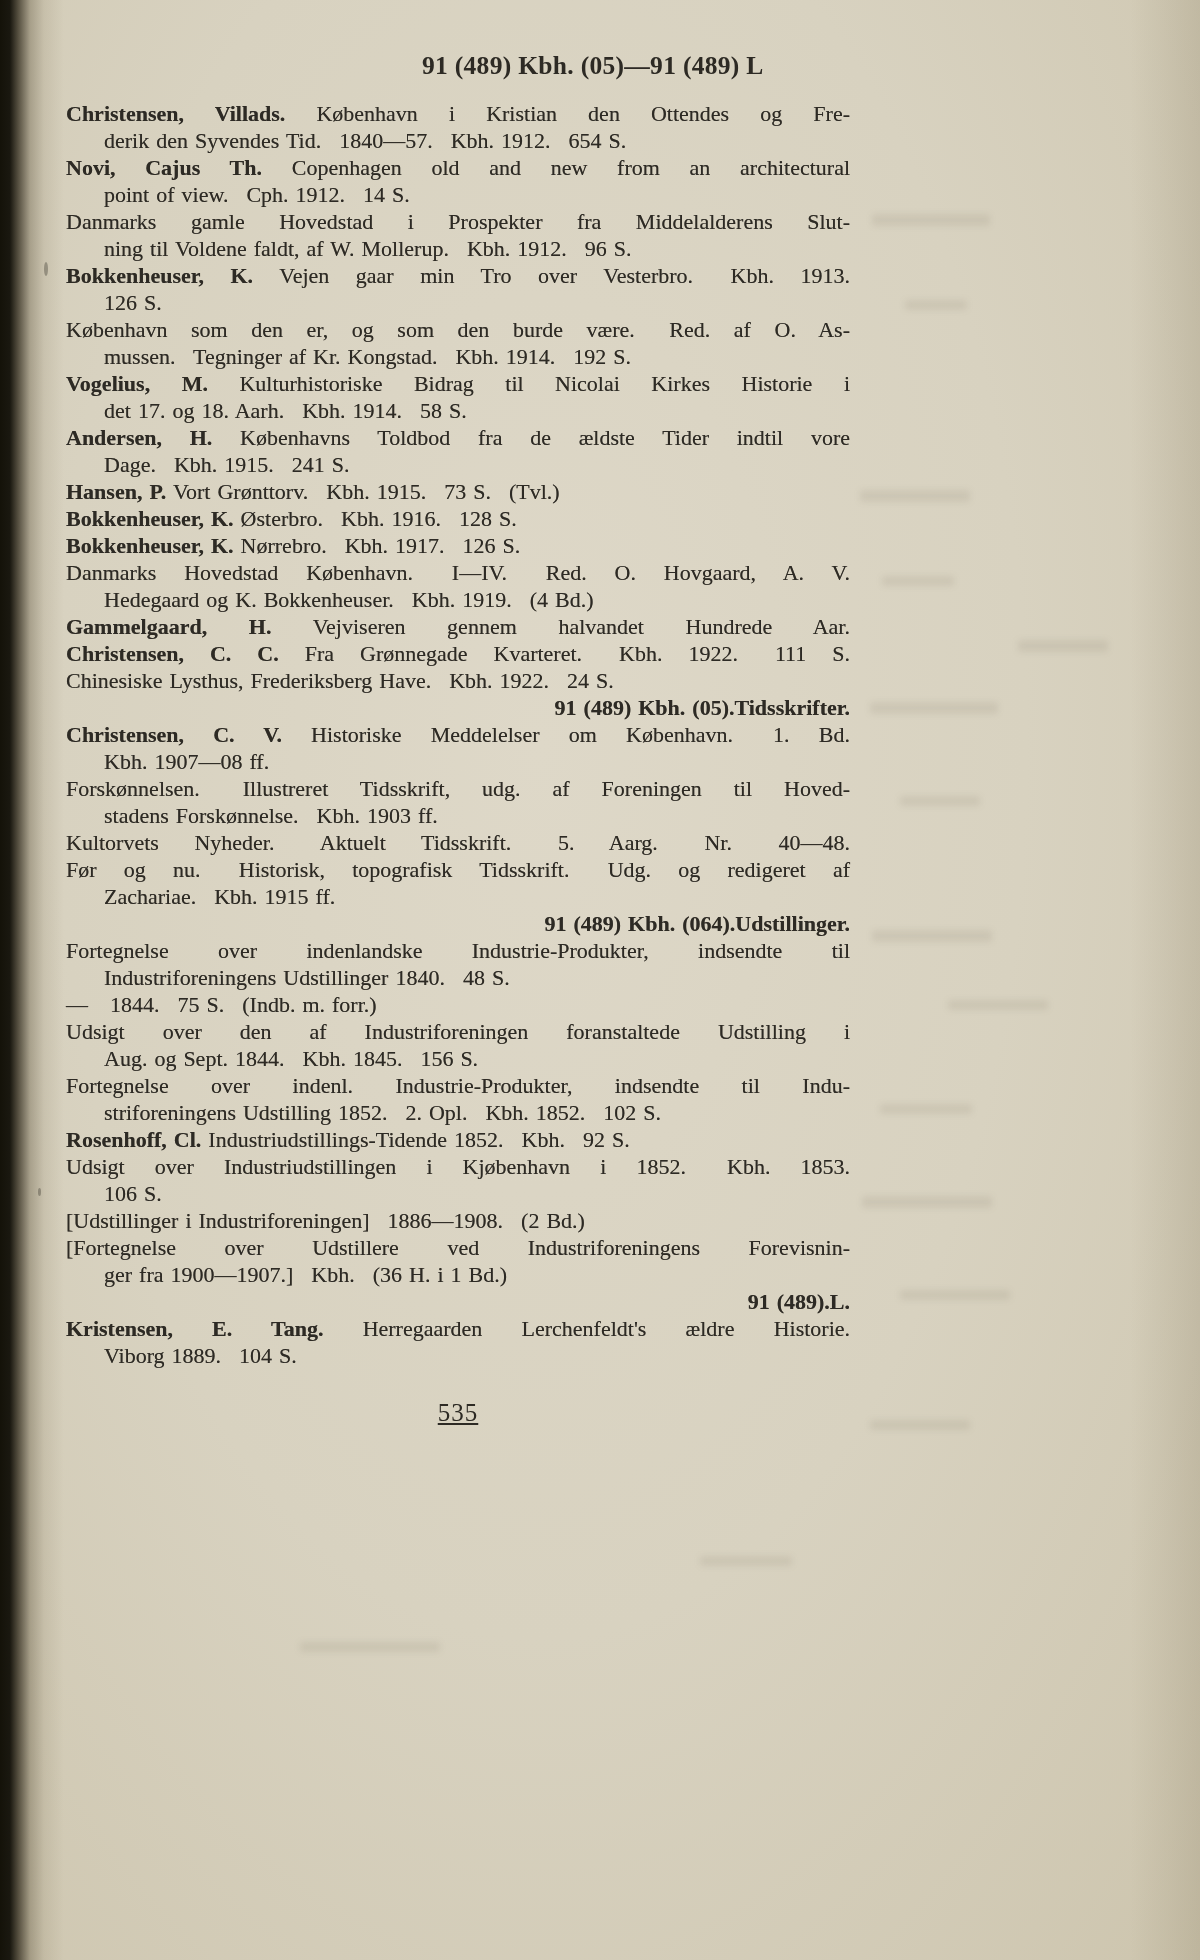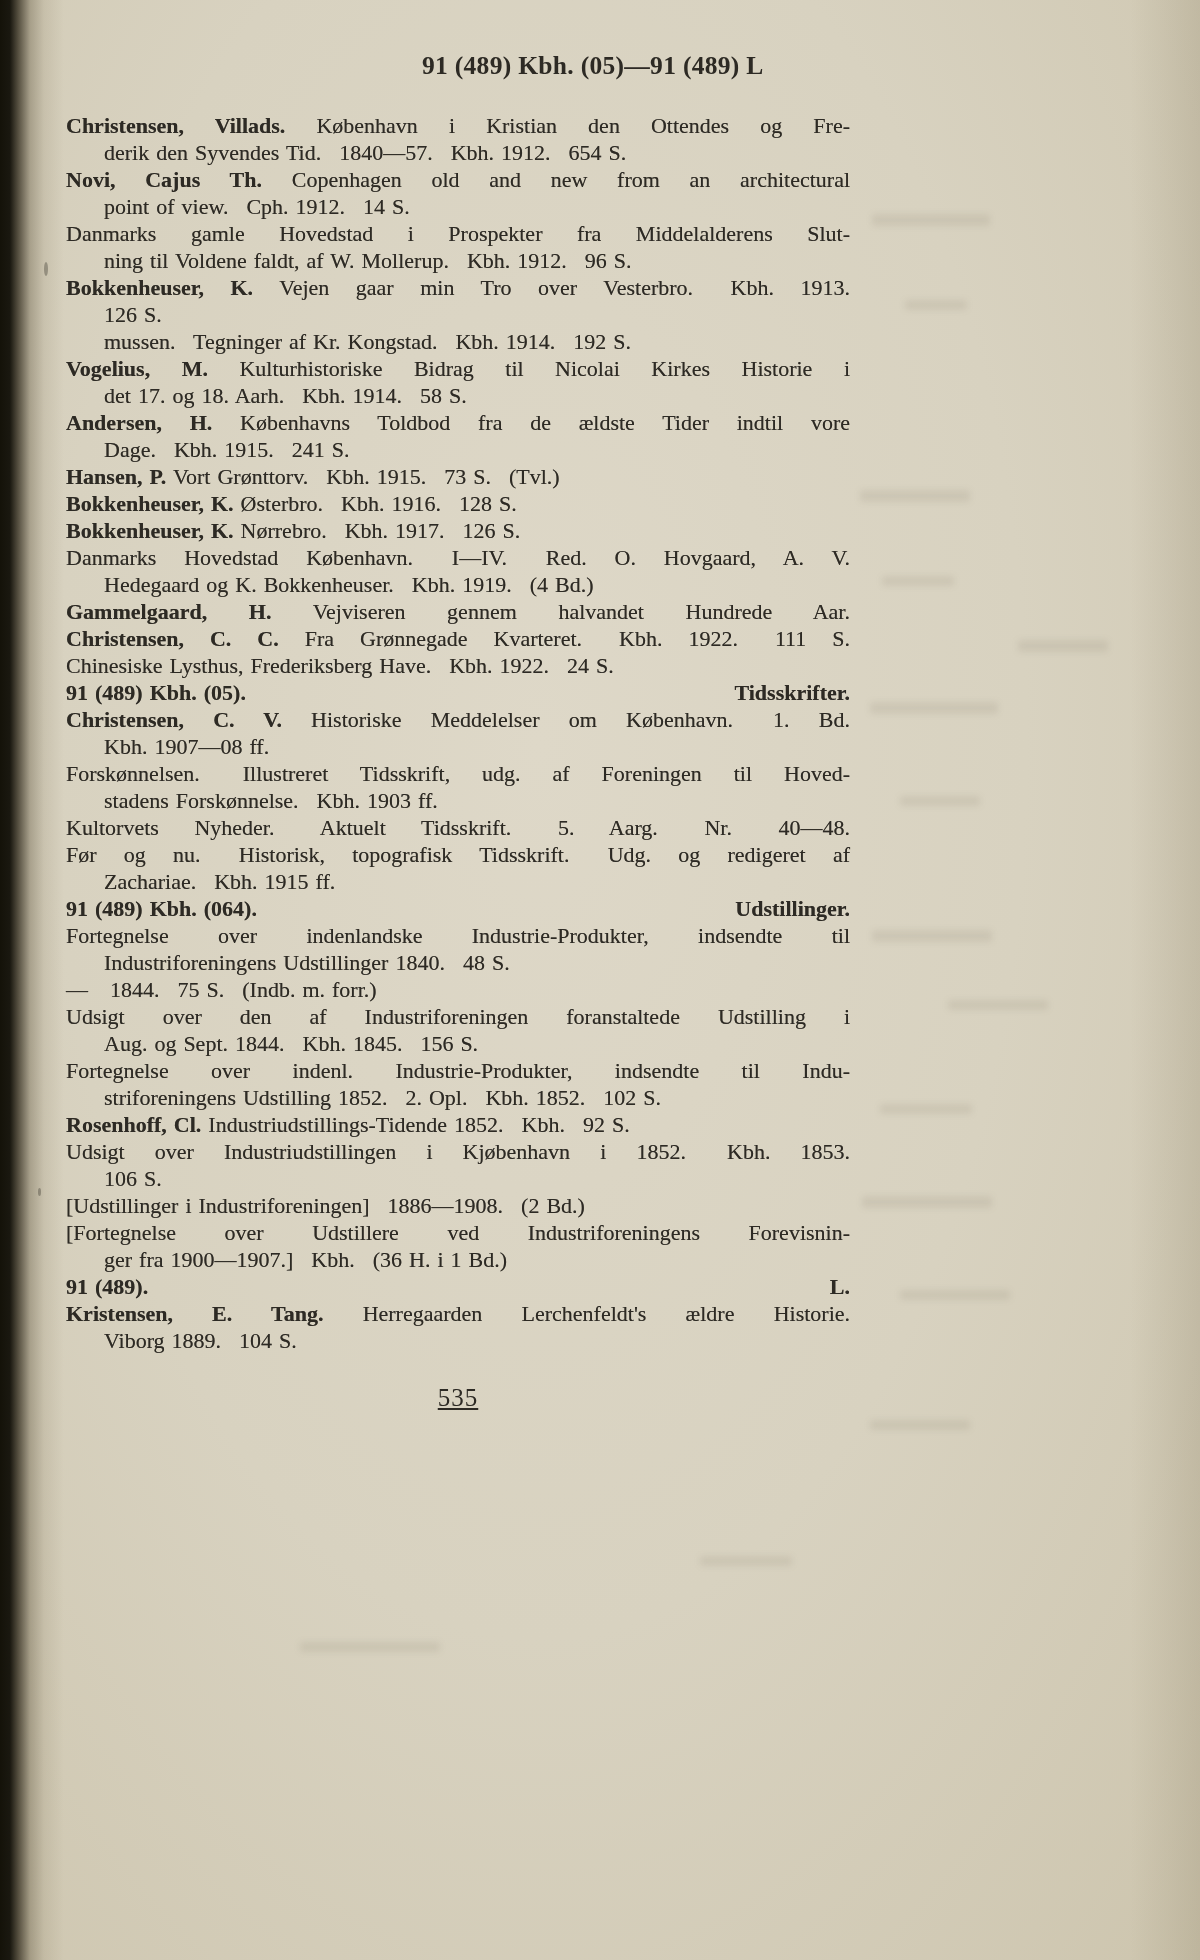--- a/index.html
+++ b/index.html
@@ -21,31 +21,31 @@
   }
   .edge-shade{
     position:absolute;right:0;top:0;bottom:0;width:70px;pointer-events:none;
     background:linear-gradient(to left, rgba(120,108,80,.18), rgba(120,108,80,0));
   }
   .page-body{
     position:absolute;left:66px;top:50px;width:784px;
   }
   .running-header{
     font-weight:bold;font-size:25.5px;line-height:32px;
-    margin-left:356px;margin-bottom:30px;white-space:nowrap;
+    margin-left:356px;margin-bottom:18px;white-space:nowrap;
     letter-spacing:.3px;
   }
   .line{
     font-size:22px;line-height:27px;height:27px;
     word-spacing:1.5px;
     text-shadow:0 0 .5px rgba(45,42,36,.55);
   }
   .line.cont{padding-left:38px;}
   .line.just{text-align:justify;text-align-last:justify;text-justify:inter-word;}
-  .line.section{display:flex;justify-content:space-between;font-weight:bold;}
+  .line.section{display:flex;justify-content:flex-end;font-weight:bold;}
   .b{font-weight:bold;}
   .page-number{
     margin-top:30px;text-align:center;font-size:25px;line-height:28px;
     letter-spacing:1px;
     text-decoration:underline;
   }
   .ghost{
     position:absolute;border-radius:3px;pointer-events:none;
     background:rgba(96,90,66,.10);filter:blur(3px);
   }
@@ -83,20 +83,21 @@
 
   <div>
       <div class="line entry just"><span class="b">Christensen, Villads.</span><span> København i Kristian den Ottendes og Fre-</span></div>
       <div class="line cont"><span>derik den Syvendes Tid.  1840—57.  Kbh. 1912.  654 S.</span></div>
       <div class="line entry just"><span class="b">Novi, Cajus Th.</span><span> Copenhagen old and new from an architectural</span></div>
       <div class="line cont"><span>point of view.  Cph. 1912.  14 S.</span></div>
       <div class="line entry just"><span>Danmarks gamle Hovedstad i Prospekter fra Middelalderens Slut-</span></div>
       <div class="line cont"><span>ning til Voldene faldt, af W. Mollerup.  Kbh. 1912.  96 S.</span></div>
       <div class="line entry just"><span class="b">Bokkenheuser, K.</span><span> Vejen gaar min Tro over Vesterbro.  Kbh. 1913.</span></div>
       <div class="line cont"><span>126 S.</span></div>
+      <div class="line entry just"><span>København som den er, og som den burde være.  Red. af O. As-</span></div>
       <div class="line cont"><span>mussen.  Tegninger af Kr. Kongstad.  Kbh. 1914.  192 S.</span></div>
       <div class="line entry just"><span class="b">Vogelius, M.</span><span> Kulturhistoriske Bidrag til Nicolai Kirkes Historie i</span></div>
       <div class="line cont"><span>det 17. og 18. Aarh.  Kbh. 1914.  58 S.</span></div>
       <div class="line entry just"><span class="b">Andersen, H.</span><span> Københavns Toldbod fra de ældste Tider indtil vore</span></div>
       <div class="line cont"><span>Dage.  Kbh. 1915.  241 S.</span></div>
       <div class="line entry"><span class="b">Hansen, P.</span><span> Vort Grønttorv.  Kbh. 1915.  73 S.  (Tvl.)</span></div>
       <div class="line entry"><span class="b">Bokkenheuser, K.</span><span> Østerbro.  Kbh. 1916.  128 S.</span></div>
       <div class="line entry"><span class="b">Bokkenheuser, K.</span><span> Nørrebro.  Kbh. 1917.  126 S.</span></div>
       <div class="line entry just"><span>Danmarks Hovedstad København.  I—IV.  Red. O. Hovgaard, A. V.</span></div>
       <div class="line cont"><span>Hedegaard og K. Bokkenheuser.  Kbh. 1919.  (4 Bd.)</span></div>

